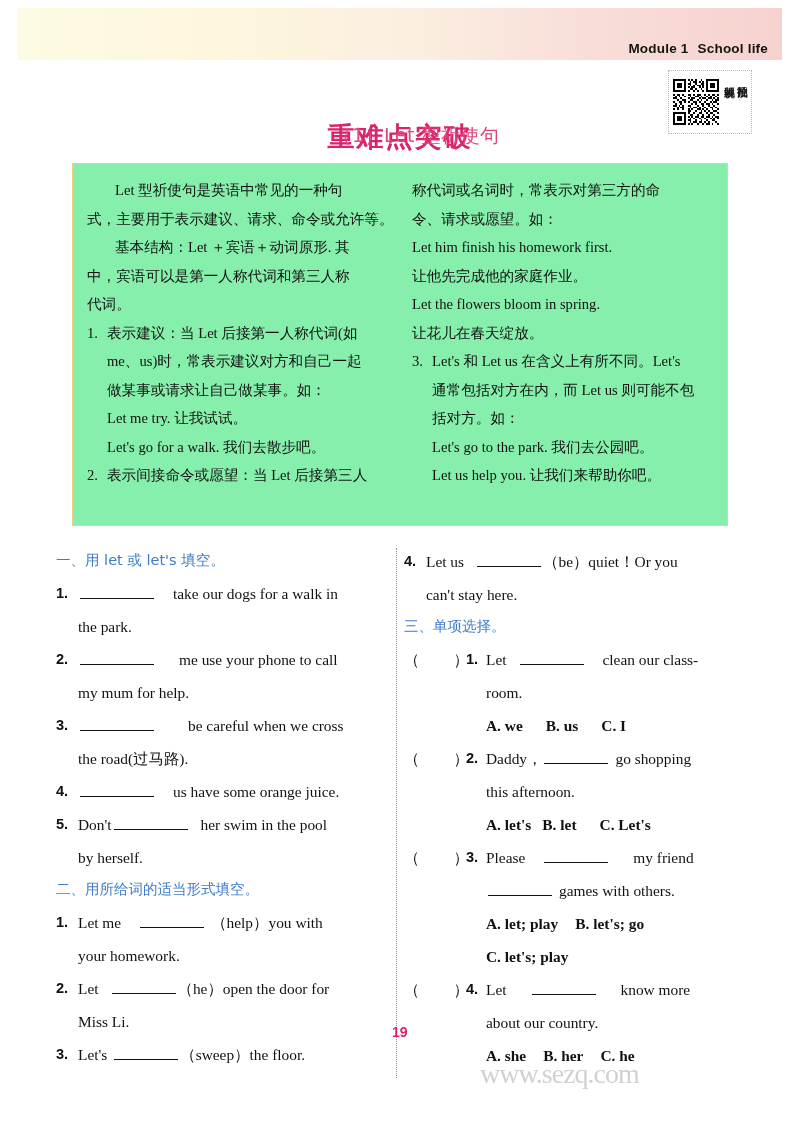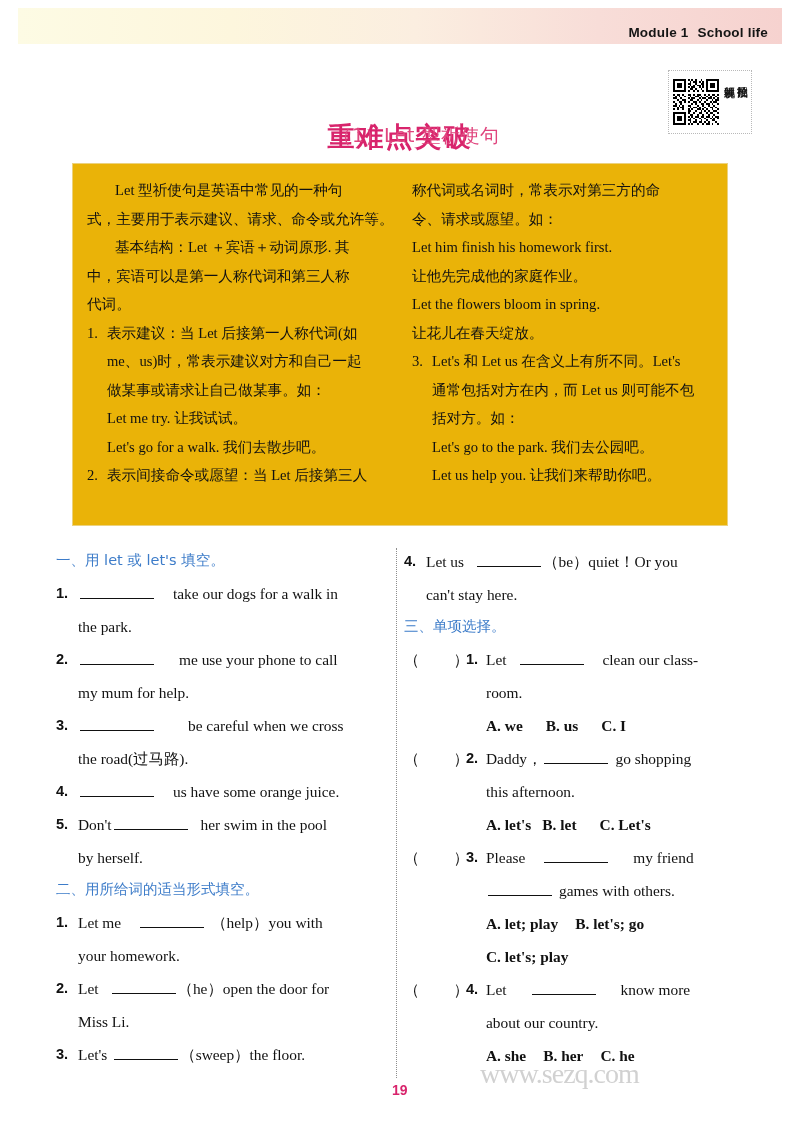--- a/index.html
+++ b/index.html
@@ -7,21 +7,21 @@
     width:800px;height:1131px;
     background:#ffffff;
     font-family:"Liberation Serif", serif;
     position:relative;
     overflow:hidden;
     -webkit-font-smoothing:antialiased;
   }
 
   
   .header-band{
-    position:absolute;left:18px;top:8px;width:764px;height:36px;
+    position:absolute;left:18px;top:8px;width:764px;height:52px;
     background:linear-gradient(to right,#fdfbe4 0%,#fdf6dd 28%,#fbeee0 52%,#f8ddd8 76%,#f6d2cf 100%);
   }
   .header-title{
     position:absolute;right:14px;bottom:4px;
     font-family:"Liberation Sans", sans-serif;
     font-weight:bold;font-size:13.5px;color:#141414;
     letter-spacing:.2px;white-space:nowrap;
   }
   .header-title .gap{display:inline-block;width:9px;}
 
@@ -49,21 +49,21 @@
   .qr-col{
     writing-mode:vertical-rl;
     font-family:"DejaVu Sans", sans-serif;
     font-size:11px;line-height:12px;color:#111;
     letter-spacing:0px;margin-left:1px;
   }
 
   
   .grammar-box{
     position:absolute;left:72px;top:163px;width:656px;height:363px;
-    border:1.4px solid #ecd27e;background:#eab308;box-sizing:border-box;
+    border:1.4px solid #ecd27e;background:#86efac;box-sizing:border-box;
   }
   .gbox-inner{display:flex;height:100%;box-sizing:border-box;padding:12px 14px 8px 14px;}
   .gcol{width:50%;box-sizing:border-box;}
   .gcol.left{padding-right:14px;}
   .gcol.right{padding-left:12px;}
   .gline{
     font-family:"Liberation Serif", serif;
     font-size:14.6px;line-height:28.5px;color:#111;white-space:nowrap;
   }
   .gline.indent{text-indent:28px;}
@@ -120,21 +120,21 @@
 
   .sp{display:inline-block;}
   .sp-2{width:5px;}
   .sp-4{width:11px;}
   .sp-6{width:17px;}
   .sp-8{width:23px;}
   .sp-12{width:32px;}
 
   
   .page-num{
-    position:absolute;left:392px;top:1082px;
+    position:absolute;left:392px;top:1024px;
     font-family:"Liberation Sans", sans-serif;
     font-weight:bold;font-size:14px;color:#d8246c;
   }
   .watermark{
     position:absolute;left:480px;top:1058px;
     font-family:Liberation Serif, serif;
     font-size:28px;color:#c9c9c9;letter-spacing:-1px;
     opacity:.85;white-space:nowrap;
   }
 </style>

